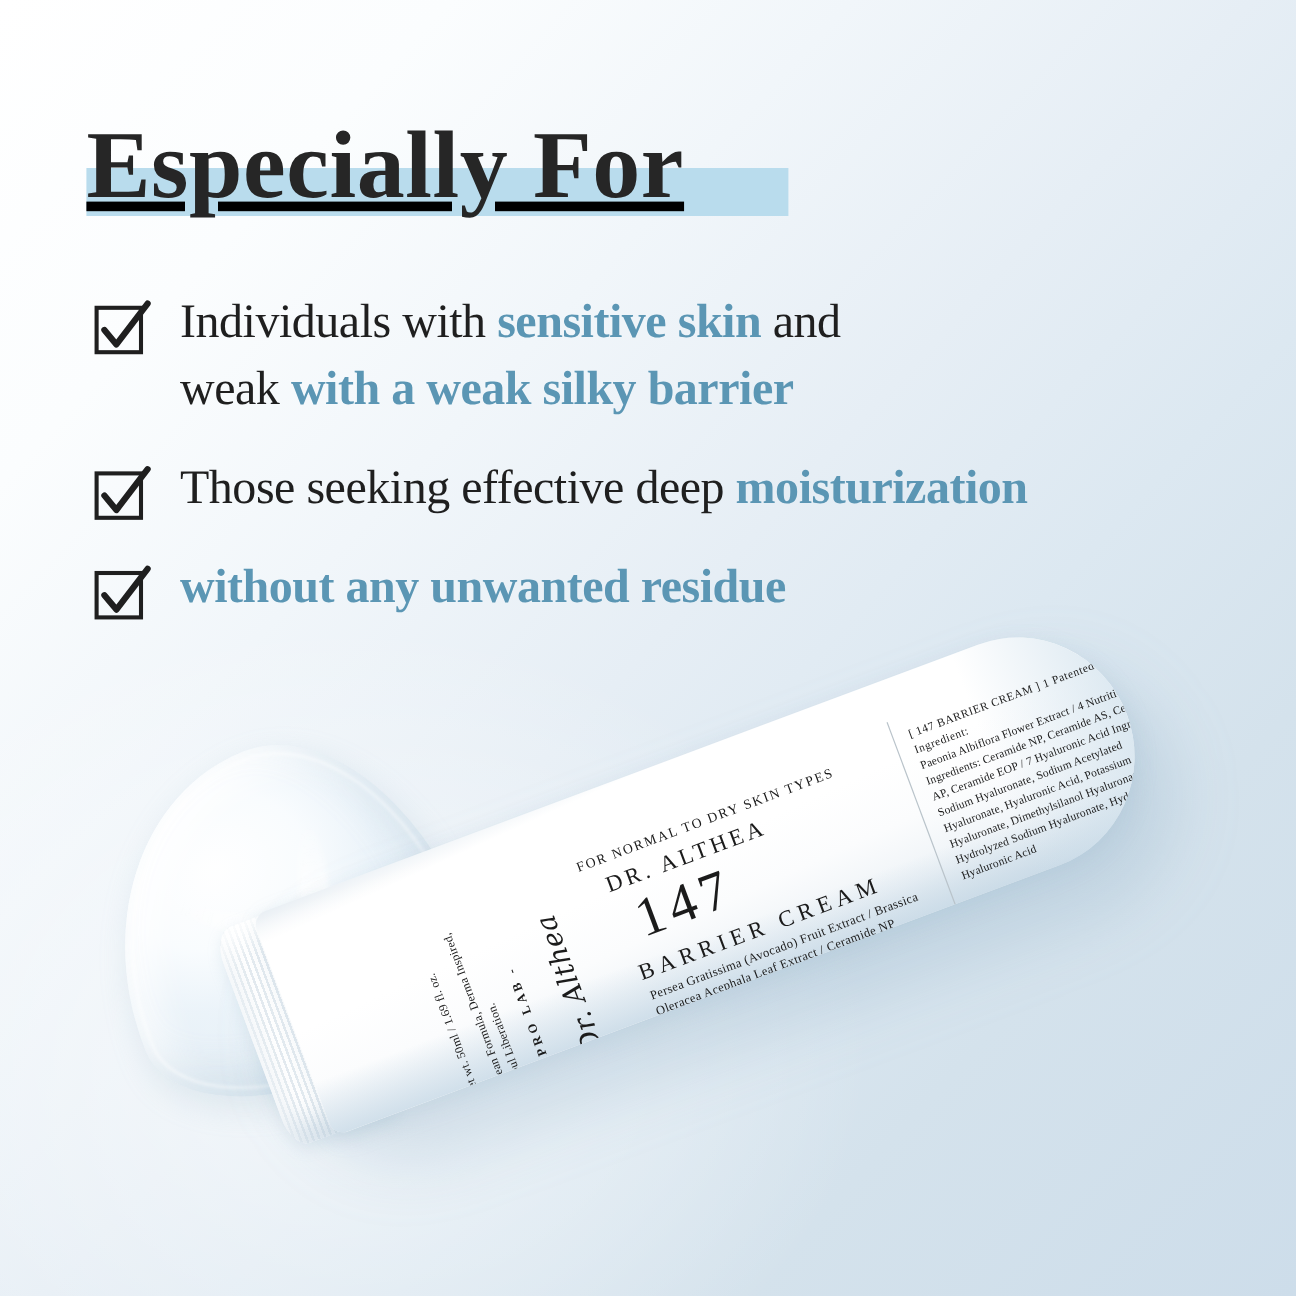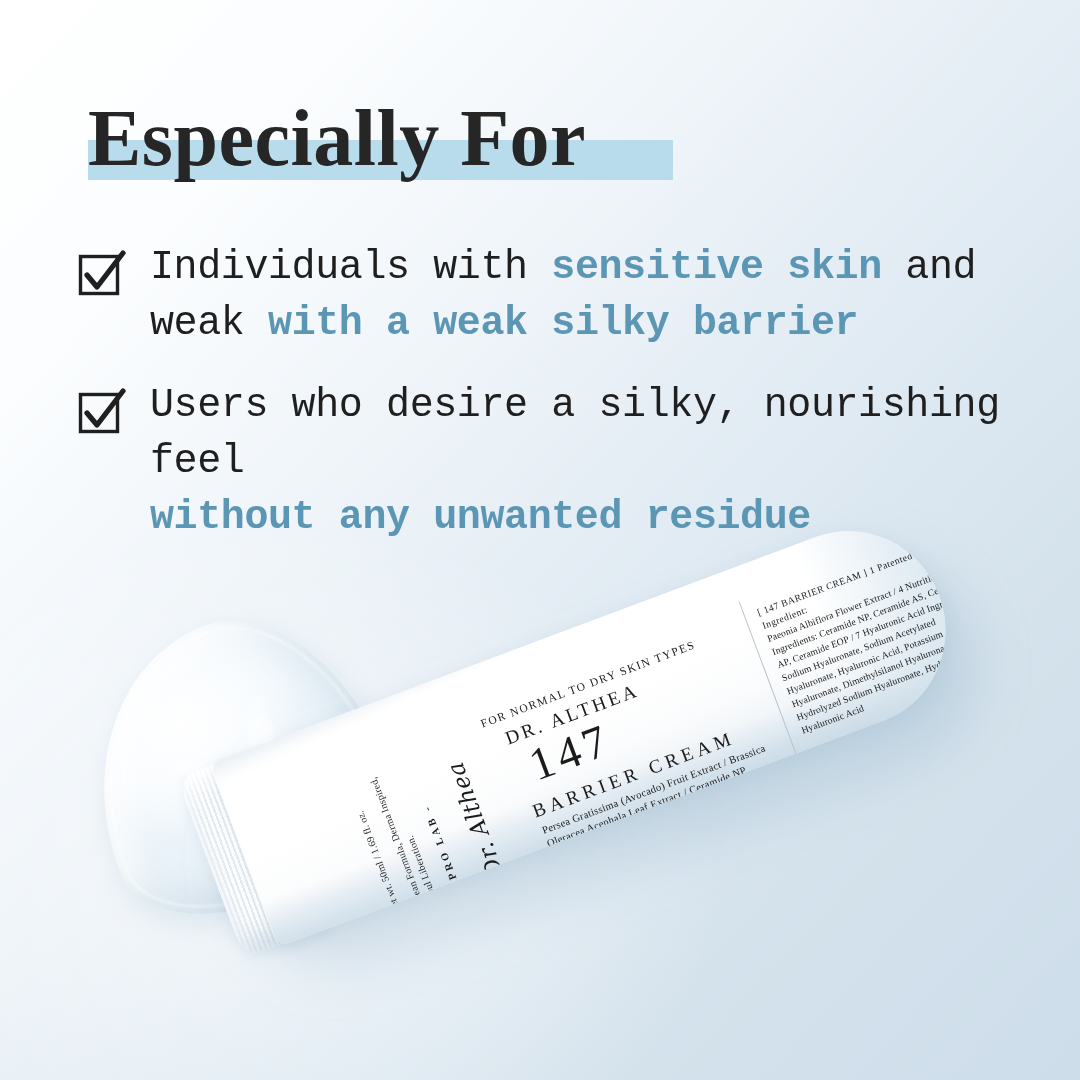--- a/index.html
+++ b/index.html
@@ -41,23 +41,24 @@
     background: radial-gradient(ellipse at center,
       rgba(255,255,255,0.55) 0%,
       rgba(255,255,255,0.22) 45%,
       rgba(255,255,255,0) 72%);
     pointer-events: none;
   }
 
   
   #headline-wrap {
     position: absolute;
-    left: 88px;
+    left: 72px;
     top: 88px;
     height: 106px;
+    text-decoration: underline;
   }
   #headline-highlight {
     position: absolute;
     left: 0px;
     top: 52px;
     width: 585px;
     height: 40px;
     background: #b9dced;
   }
   #headline {
@@ -88,21 +89,21 @@
     position: relative;
     flex: 0 0 auto;
     width: 46px;
     height: 46px;
     margin-top: 11px;
     margin-right: 26px;
   }
   .checkbox svg { display: block; overflow: visible; }
 
   .bullet-text {
-    font-family: Liberation Mono, monospace;
+    font-family: Liberation Serif, serif;
     font-size: 40px;
     line-height: 56px;
     color: #1f1f1f;
     letter-spacing: -0.4px;
   }
   .bullet-text .em {
     color: #5b96b4;
     font-weight: 700;
   }
   .bullet-text .line2 { display: block; }
@@ -365,30 +366,40 @@
           <rect x="2.5" y="5.5" width="37" height="37" fill="none" stroke="#1f1f1f" stroke-width="3.4"></rect>
           <path d="M9 24 L19 36 L45 2" fill="none" stroke="#1f1f1f" stroke-width="5.2" stroke-linecap="round" stroke-linejoin="round"></path>
         </svg>
       </span>
       <span class="bullet-text">
         <span>Individuals with </span><span class="em">sensitive skin</span><span> and</span>
         <span class="line2"><span>weak </span><span class="em">with a weak silky barrier</span></span>
       </span>
     </div>
 
-
     <div class="bullet-row">
       <span class="checkbox">
         <svg width="46" height="46" viewBox="0 0 46 46" aria-hidden="true">
           <rect x="2.5" y="5.5" width="37" height="37" fill="none" stroke="#1f1f1f" stroke-width="3.4"></rect>
           <path d="M9 24 L19 36 L45 2" fill="none" stroke="#1f1f1f" stroke-width="5.2" stroke-linecap="round" stroke-linejoin="round"></path>
         </svg>
       </span>
       <span class="bullet-text">
-        <span>Users who desire a silky, nourishing feel</span>
+        <span>Those seeking effective deep </span><span class="em">moisturization</span>
+      </span>
+    </div>
+
+    <div class="bullet-row">
+      <span class="checkbox">
+        <svg width="46" height="46" viewBox="0 0 46 46" aria-hidden="true">
+          <rect x="2.5" y="5.5" width="37" height="37" fill="none" stroke="#1f1f1f" stroke-width="3.4"></rect>
+          <path d="M9 24 L19 36 L45 2" fill="none" stroke="#1f1f1f" stroke-width="5.2" stroke-linecap="round" stroke-linejoin="round"></path>
+        </svg>
+      </span>
+      <span class="bullet-text">
         <span class="line2 em">without any unwanted residue</span>
       </span>
     </div>
 
   </div>
 
   <div id="swatch">
     <div id="swatch-body"></div>
     <div id="swatch-rim"></div>
     <div id="swatch-gloss-a"></div>

